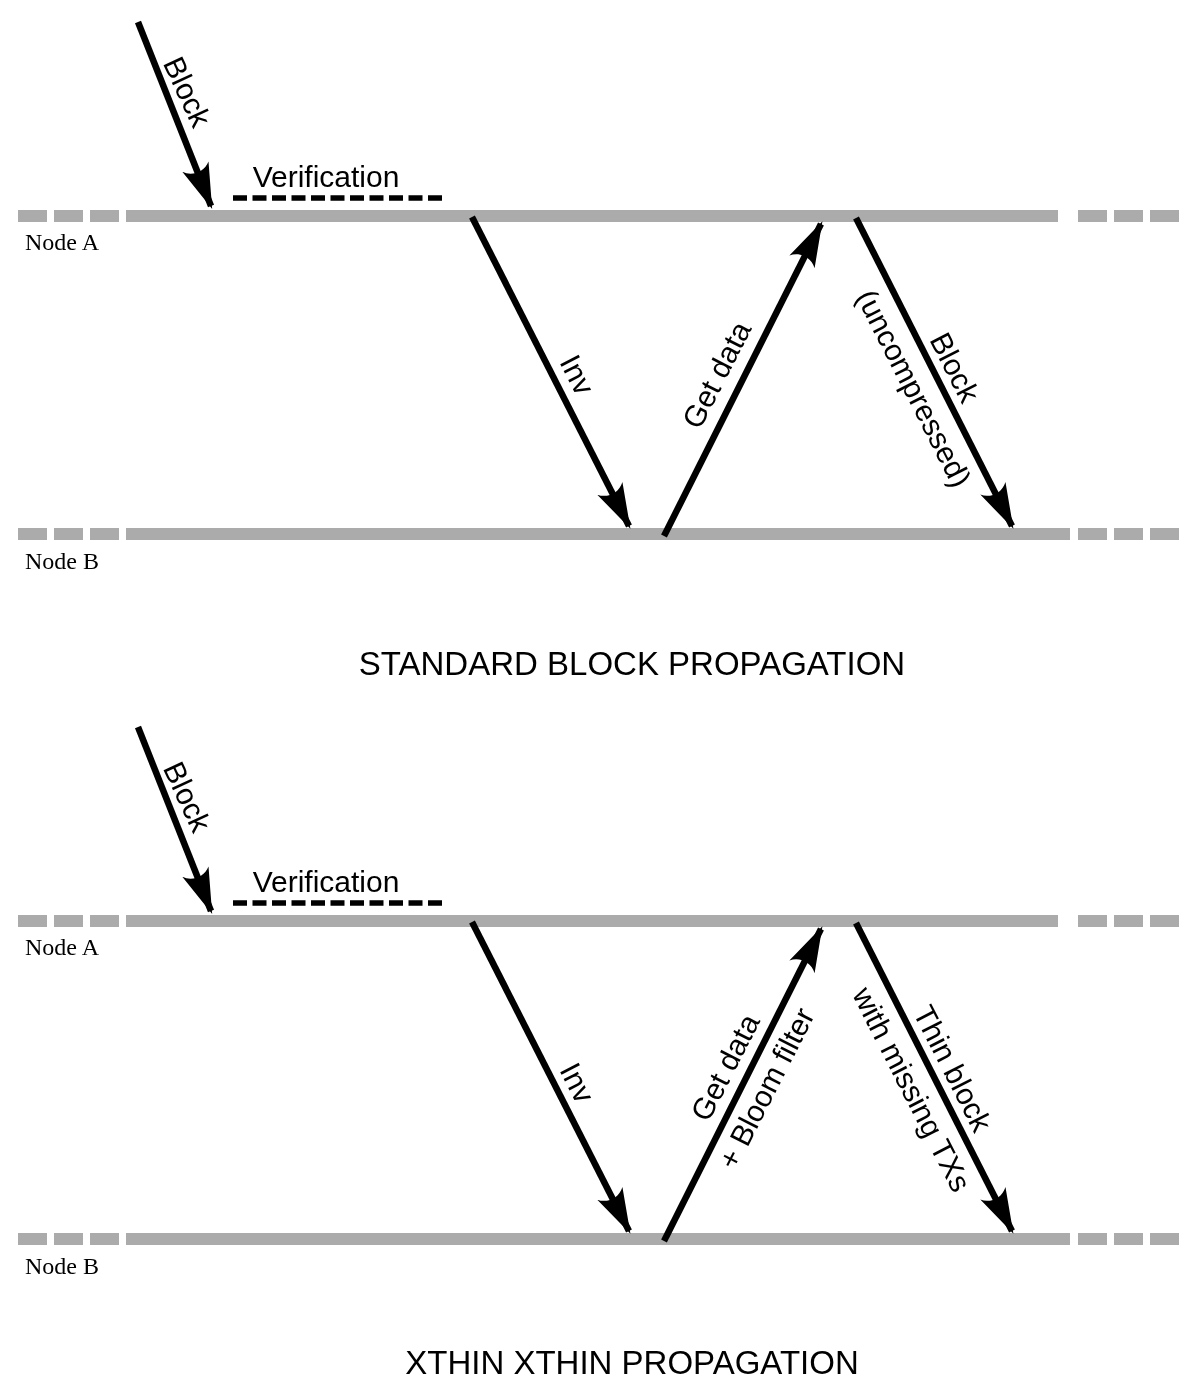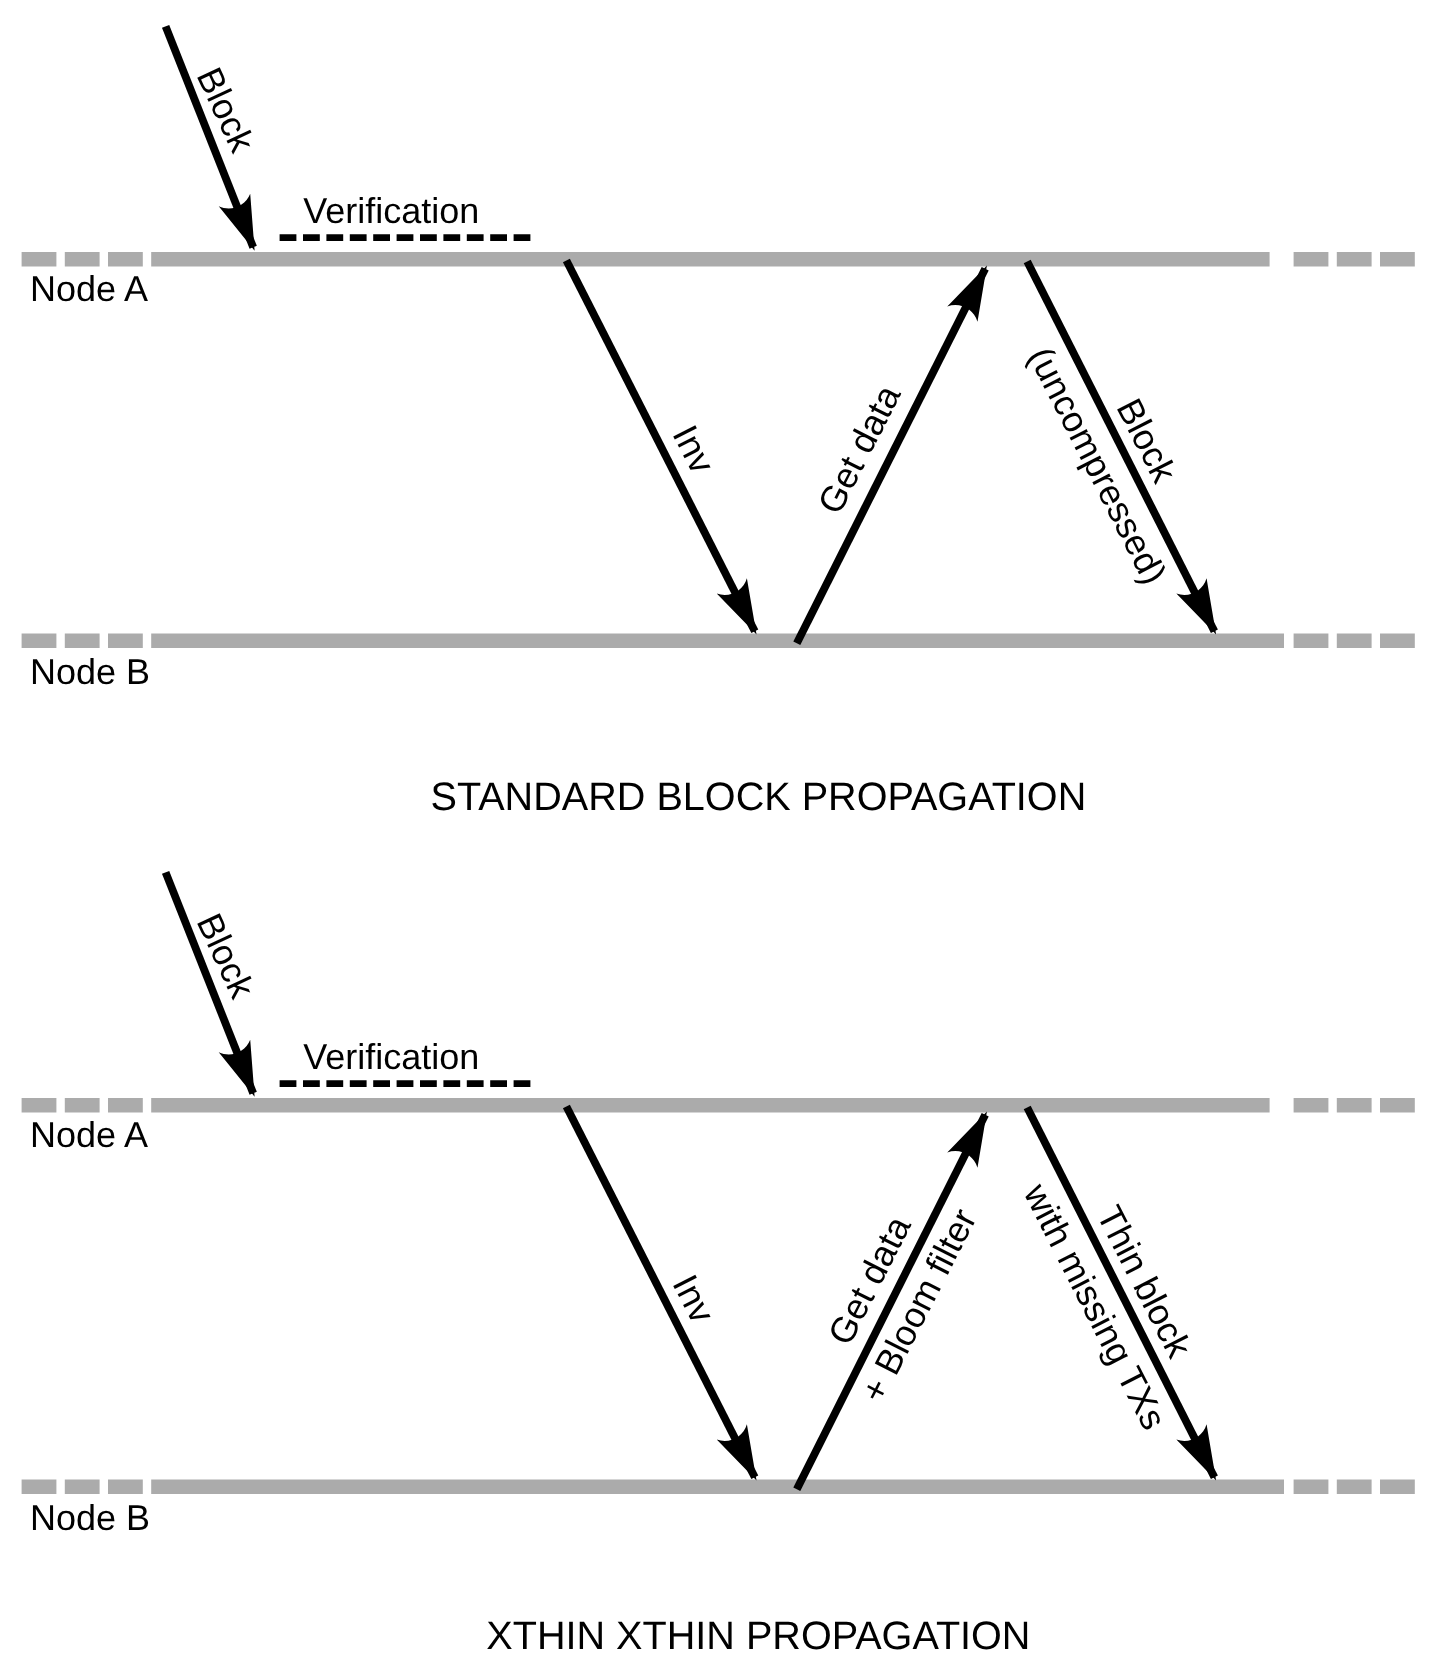--- a/index.html
+++ b/index.html
@@ -11,21 +11,21 @@
   .canvas svg{position:absolute;left:0;top:0;}
   .lbl{
     position:absolute;font-size:30px;line-height:34px;white-space:nowrap;
     transform:translate(-50%,-50%);
   }
   .lbl.two{line-height:46px;text-align:center;}
   .rot63{transform:translate(-50%,-50%) rotate(63deg);}
   .rotm63{transform:translate(-50%,-50%) rotate(-63deg);}
   .rot65{transform:translate(-50%,-50%) rotate(65deg);}
   .nodelbl{
-    position:absolute;font-size:30px;line-height:34px;white-space:nowrap;
+    position:absolute;font-size:24px;line-height:34px;white-space:nowrap;font-family:Liberation Serif, serif;
   }
   .title{
     position:absolute;left:0;width:1200px;text-align:center;
     font-size:33px;line-height:38px;margin-left:32px;
   }
   .nline{stroke:#ababab;stroke-width:12;fill:none;}
   .arrow{stroke:#000;stroke-width:6.5;fill:none;}
   .vdash{stroke:#000;stroke-width:5.5;fill:none;stroke-dasharray:14 5.5;}
 </style>
 </head>

